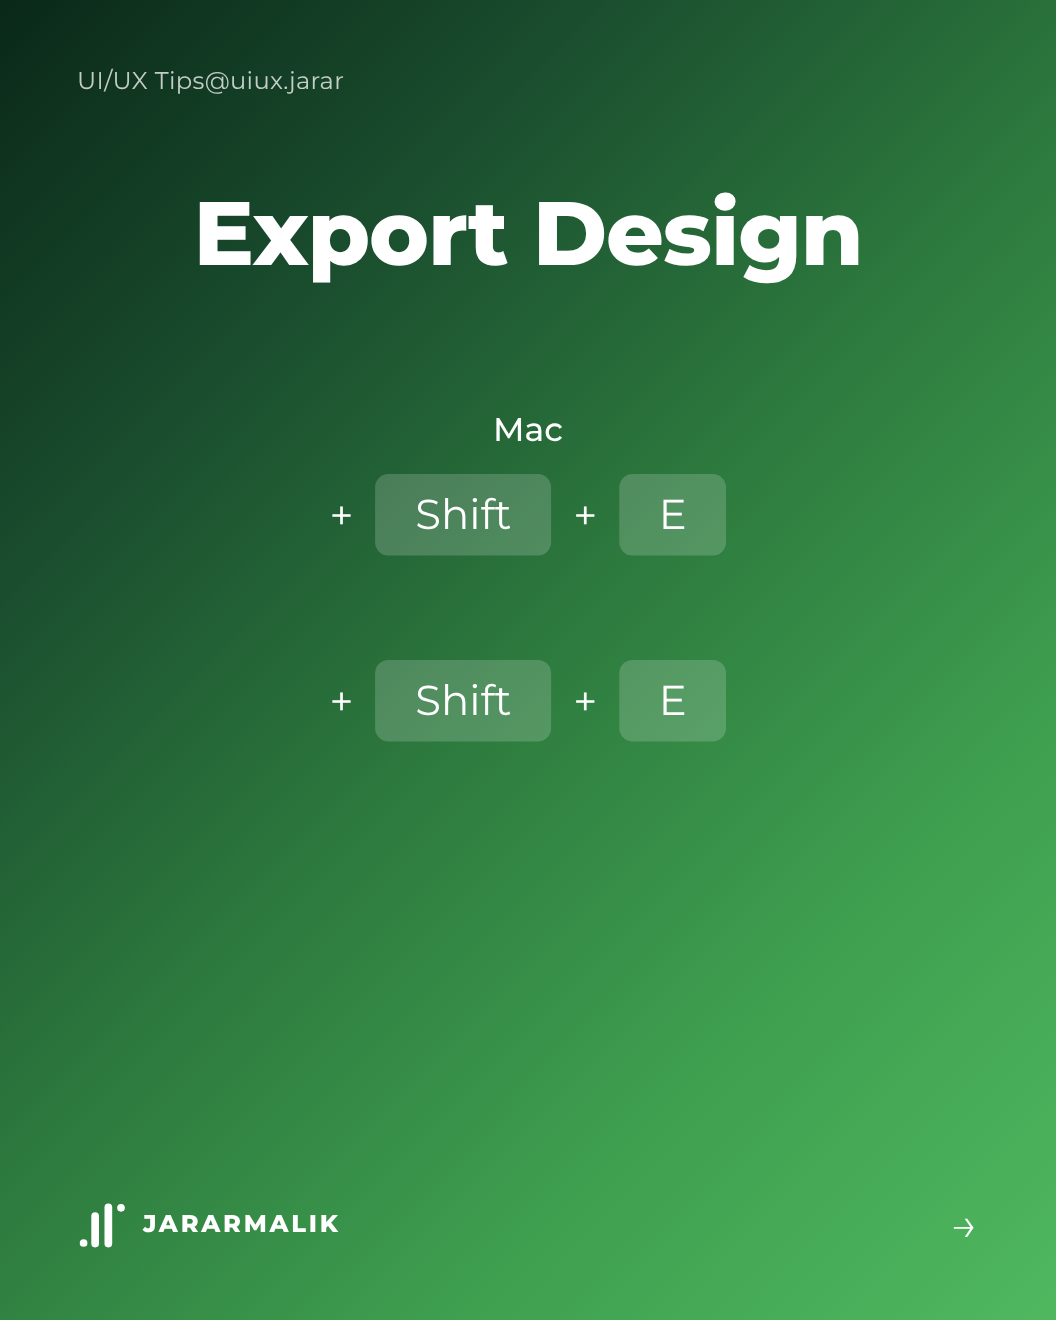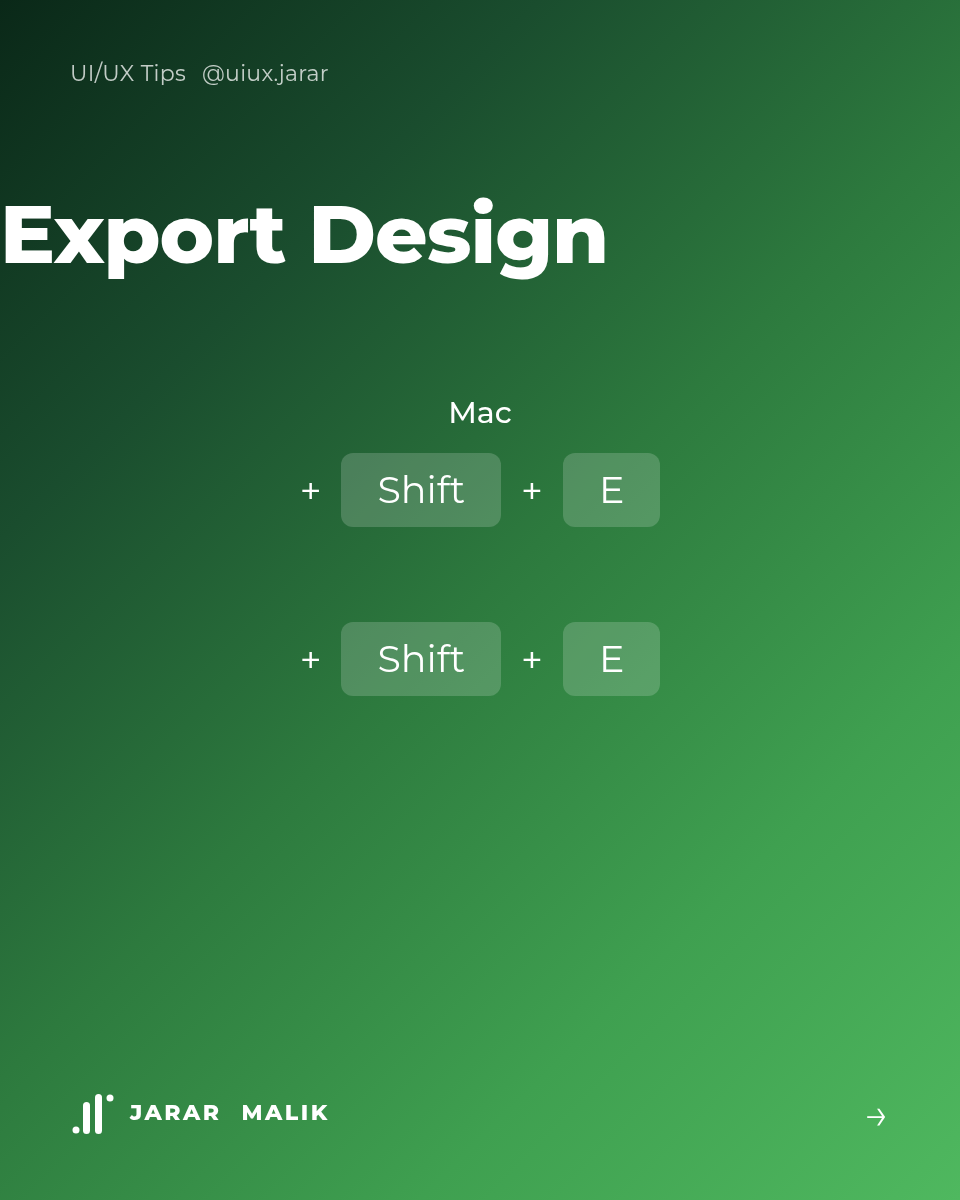--- a/index.html
+++ b/index.html
@@ -21,26 +21,26 @@
       font-size: 22px;
       font-weight: 400;
       color: rgba(255,255,255,0.75);
       letter-spacing: 0.3px;
     }
     .handle {
       font-size: 22px;
       font-weight: 400;
       color: rgba(255,255,255,0.75);
       letter-spacing: 0.3px;
-      margin-left: 16px;
     }
     .title {
+      text-align: center;
       font-size: 82px;
       font-weight: 800;
-      margin-top: 97px;
+      margin-top: 75px;
       letter-spacing: -1px;
     }
     .shortcuts {
       margin-top: 110px;
       display: flex;
       flex-direction: column;
       align-items: center;
       gap: 95px;
       text-align: center;
     }
@@ -100,21 +100,20 @@
     }
     .logo-line1 {
       font-size: 22px;
       font-weight: 800;
       letter-spacing: 2.5px;
     }
     .logo-line2 {
       font-size: 22px;
       font-weight: 800;
       letter-spacing: 2.5px;
-      margin-left: 20px;
     }
     .arrow {
       font-size: 44px;
       font-weight: 300;
       color: #ffffff;
     }
   </style>
 </head>
 <body>
 

